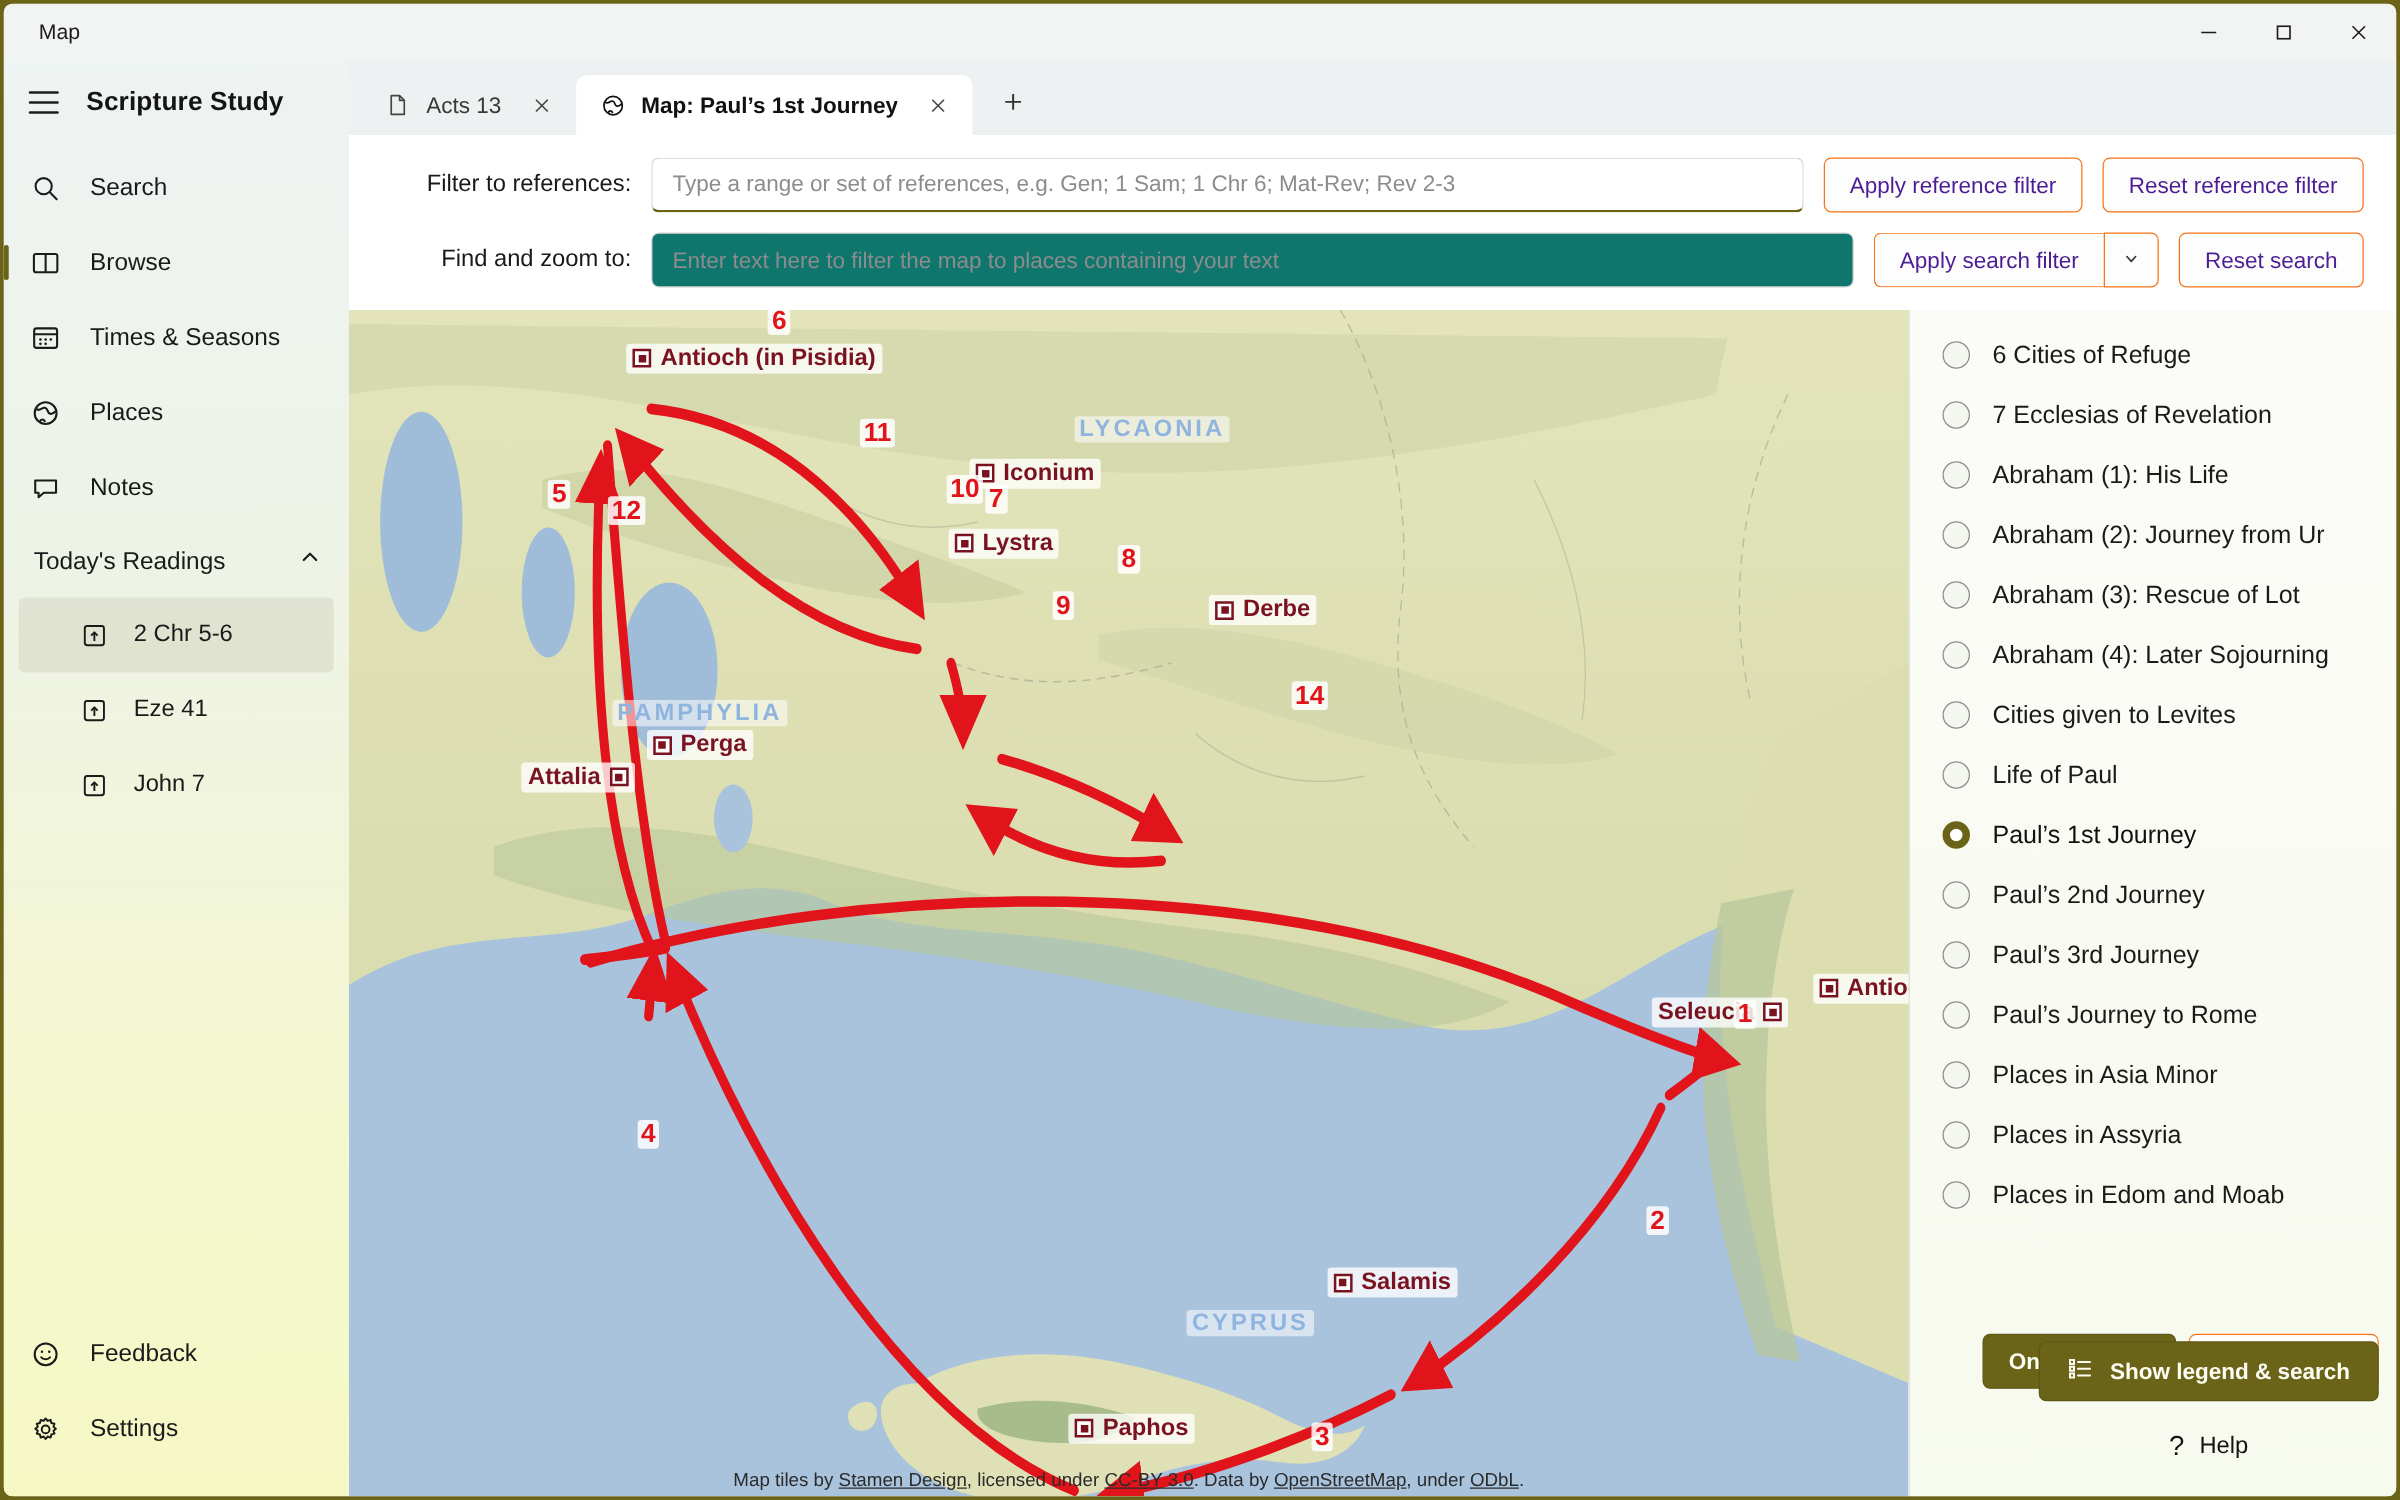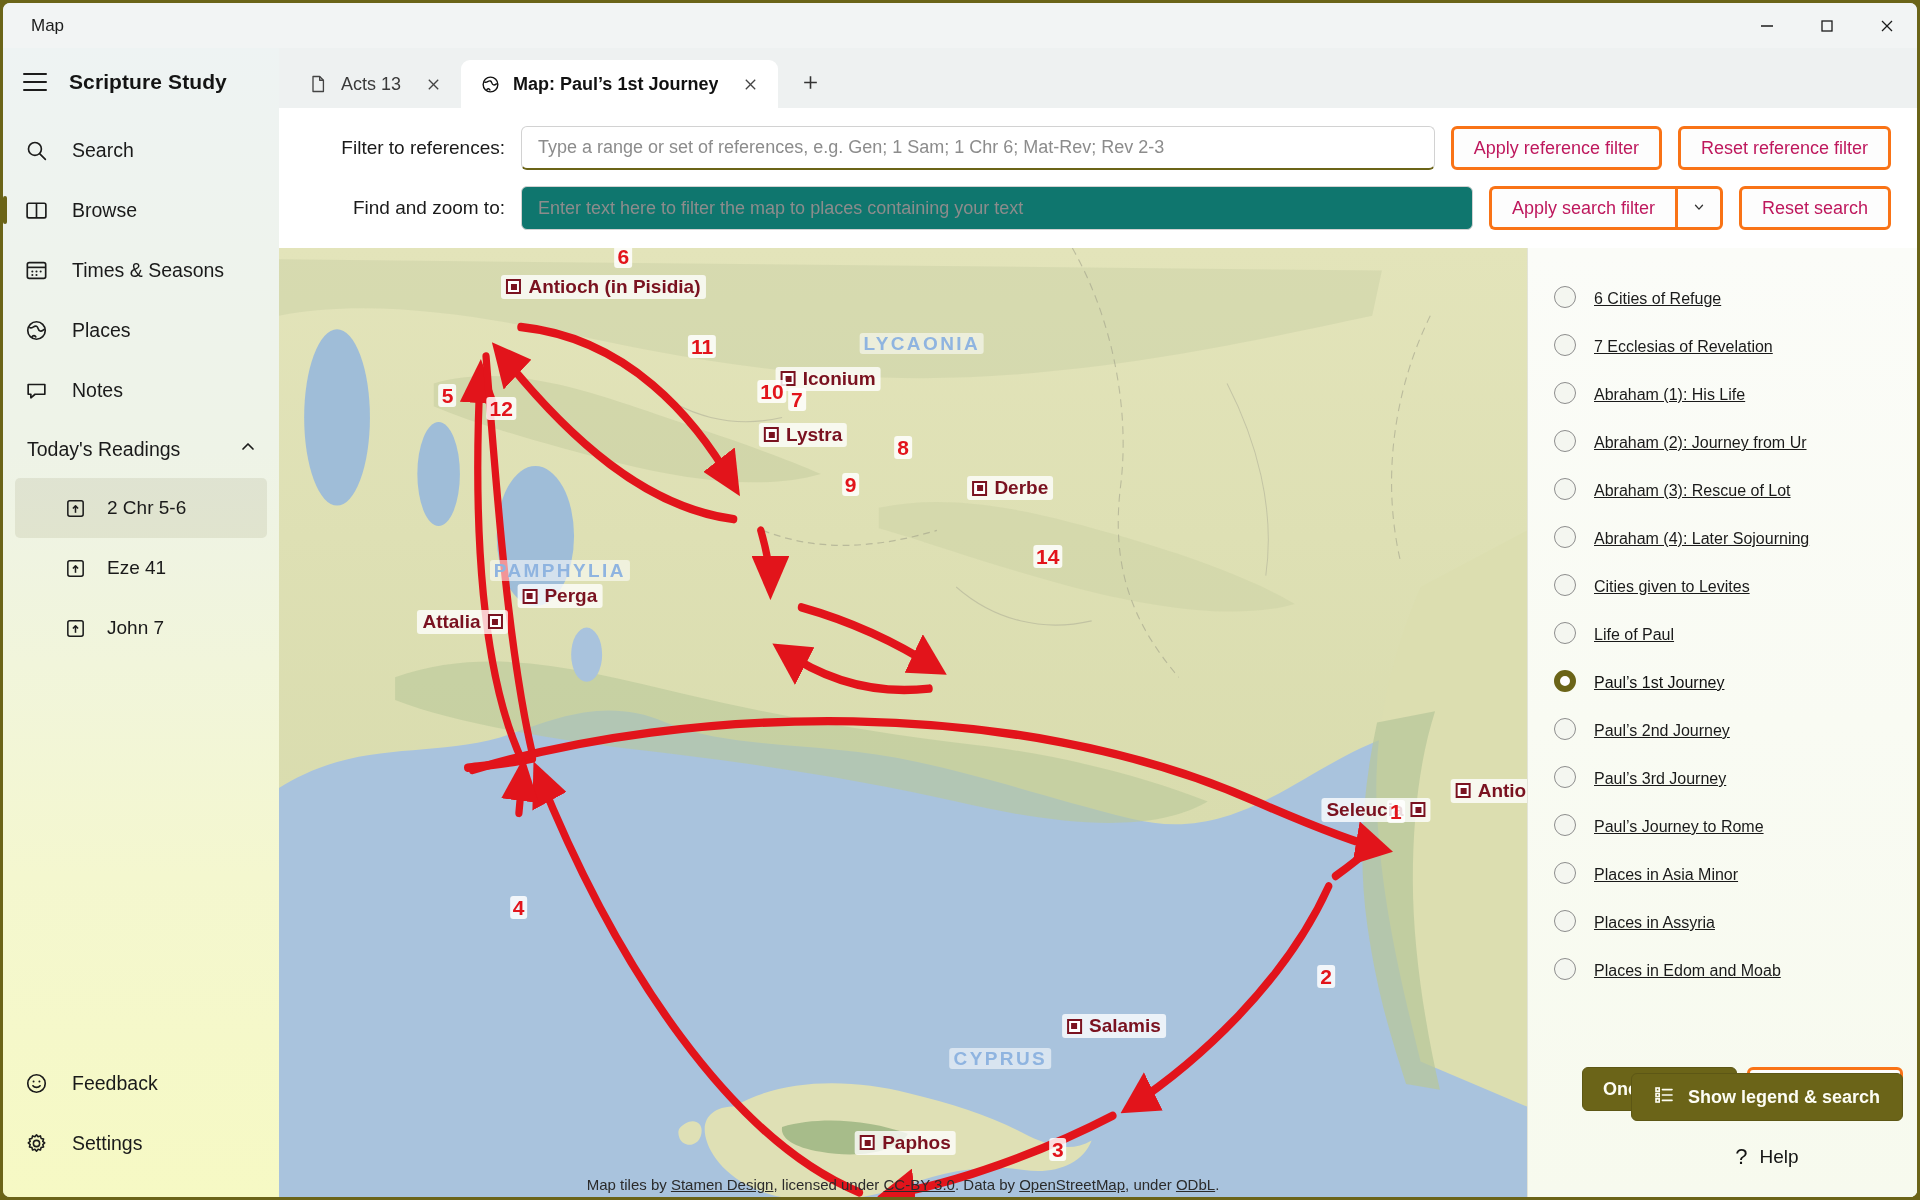--- a/index.html
+++ b/index.html
@@ -123,22 +123,22 @@
     border: 1px solid #d2d2d2; border-radius: 6px;
     background: #0f766e;
     padding: 0 16px; font-size: 18px; color: #111;
     font-family: "Liberation Sans", sans-serif;
     min-width: 0;
   }
   .tinput.focused { border-bottom: 2px solid #6b6418; background: #fff; }
   .tinput::placeholder { color: #8c8c8c; }
   .btn {
     height: 44px; padding: 0 20px;
-    border: 3px solid #f97316; border-radius: 6px;
-    background: #fdfdfd; color: #be185d; font-size: 18px;
+    border: 1px solid #f97316; border-radius: 6px;
+    background: #fdfdfd; color: #4c1d95; font-size: 18px;
     font-family: "Liberation Sans", sans-serif;
     white-space: nowrap; cursor: default;
   }
   .splitbtn { display: flex; }
   .splitbtn .btn:first-child { border-radius: 6px 0 0 6px; border-right: none; }
   .splitbtn .btn.caret { border-radius: 0 6px 6px 0; padding: 0 14px; }
 
   
   .content { flex: 1; display: flex; min-height: 0; position: relative; }
 
@@ -182,23 +182,23 @@
   
   .legend {
     width: 390px; flex: 0 0 390px;
     background: linear-gradient(180deg,#fbfcf8 0%, #f7faee 100%);
     border-left: 1px solid #e3e4d8;
     display: flex; flex-direction: column;
     position: relative; padding: 12px 0 0 0;
   }
   .radiolist { overflow: hidden; }
   .radioitem {
-    display: flex; align-items: flex-end; gap: 18px;
+    display: flex; align-items: center; gap: 18px;
     height: 48px; padding-left: 26px;
-    font-size: 16px; color: #1a1a1a; text-decoration: underline;
+    font-size: 20px; color: #1a1a1a;
   }
   .rdot {
     width: 22px; height: 22px; flex: 0 0 22px;
     border: 1.6px solid #8d8d8d; border-radius: 50%;
     background: #f4f6f0;
   }
   .radioitem.sel .rdot {
     border: 6px solid #6b6418; background: #ffffff;
   }
   .radioitem.sel .rlabel { color: #111; }

